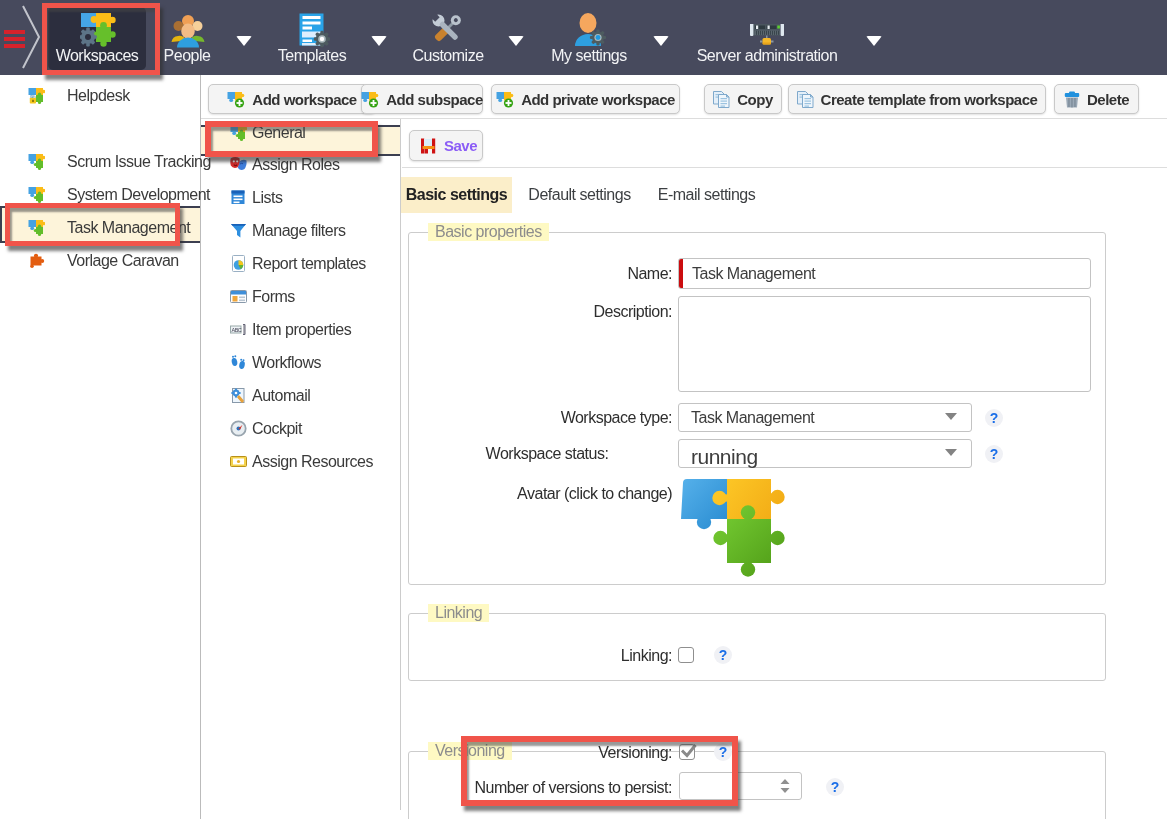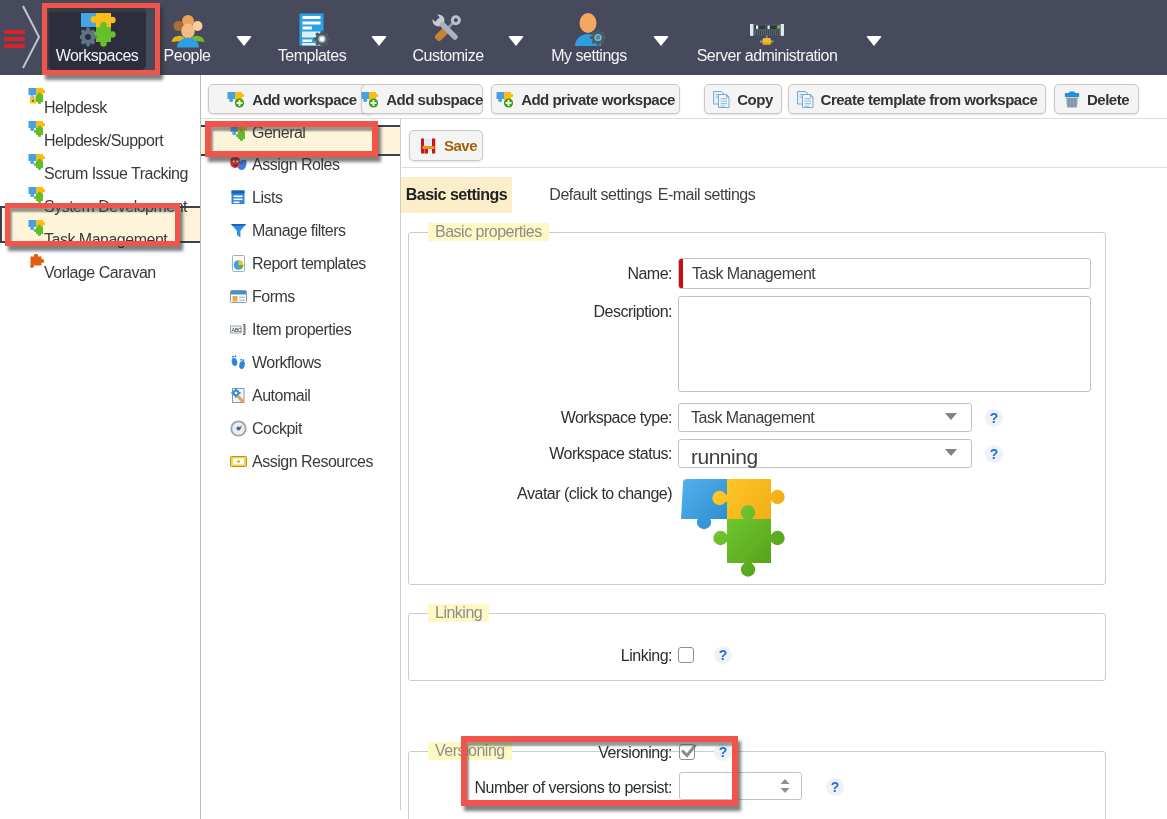--- a/index.html
+++ b/index.html
@@ -7,35 +7,35 @@
 body { font-family:"Liberation Sans",sans-serif; position:relative; background:#fff; overflow:hidden; letter-spacing:-0.5px; }
 .abs { position:absolute; }
 
 #nav { position:absolute; left:0; top:0; width:1167px; height:75px; background:#474a5d; }
 .navtxt { position:absolute; color:#f2f3f5; font-size:16px; white-space:nowrap; transform:translateX(-50%); }
 .navarr { position:absolute; width:0; height:0; border-left:8px solid transparent; border-right:8px solid transparent; border-top:10px solid #fff; border-radius:2px; }
 #wsbtn { position:absolute; left:48px; top:7px; width:98px; height:63px; background:#2c2e3e; border-radius:5px; }
 
 #side1 { position:absolute; left:0; top:75px; width:201px; height:744px; border-right:1px solid #bbb; }
 .s1item { position:absolute; left:0; width:200px; height:33px; line-height:33px; font-size:16px; color:#3a3a3a; }
-.s1item .lbl { position:absolute; left:44px; top:0; white-space:nowrap;margin-top:12px; }
+.s1item .lbl { position:absolute; left:67px; top:0; white-space:nowrap; }
 .s1item svg, .s2item svg { position:absolute; left:28px; top:8px; }
 #tmrow { position:absolute; left:0; top:206px; width:201px; height:37px; background:#fdf4da; border-top:2px solid #3c3f50; border-bottom:2px solid #3c3f50; border-left:2px solid #3c3f50; }
 #side2 { position:absolute; left:201px; top:110px; width:200px; height:700px; border-right:1px solid #ccc; }
 .s2item { position:absolute; left:0; width:199px; height:33px; line-height:33px; font-size:16px; color:#3a3a3a; }
 .s2item .lbl { position:absolute; left:51px; top:0; white-space:nowrap; }
 .s2item svg { left:29px; }
 #genrow { position:absolute; left:201px; top:125px; width:200px; height:31px; background:#fdf4da; border-top:2px solid #3c3f50; border-bottom:2px solid #3c3f50; }
 
 #toolbar { position:absolute; left:201px; top:75px; width:966px; height:44px; background:#fff; border-bottom:1px solid #ddd; }
 .tbtn { position:absolute; top:9px; height:30px; background:#f4f4f4; border:1px solid #c9c9c9; border-radius:5px; font-size:15px; font-weight:bold; color:#333; display:flex; align-items:center; justify-content:center; gap:7px; white-space:nowrap; box-shadow:0 1px 2px rgba(0,0,0,0.12); }
 .tbtn svg, #savebtn svg { flex-shrink:0; }
 
 #content { position:absolute; left:402px; top:119px; width:765px; height:700px; background:#fff; }
-#savebtn { position:absolute; left:409px; top:130px; width:74px; height:31px; background:#f4f4f4; border:1px solid #c9c9c9; border-radius:5px; font-size:15px; font-weight:bold; color:#a16207; display:flex; align-items:center; gap:8px; padding:0 11px; box-shadow:0 1px 2px rgba(0,0,0,0.12); }
+#savebtn { position:absolute; left:409px; top:130px; width:74px; height:31px; background:#f4f4f4; border:1px solid #c9c9c9; border-radius:5px; font-size:15px; font-weight:bold; color:#8b5cf6; display:flex; align-items:center; gap:8px; padding:0 11px; box-shadow:0 1px 2px rgba(0,0,0,0.12); }
 #hline1 { position:absolute; left:402px; top:167px; width:765px; height:1px; background:#ddd; }
 .tab { position:absolute; top:177px; height:36px; line-height:36px; text-align:center; font-size:16px; color:#3c3f42; }
 #tab1 { left:401px; width:111px; background:#fbeec9; font-weight:bold; color:#222; }
 
 .fs { position:absolute; border:1px solid #ccc; border-radius:3px; }
 .fs .legend { position:absolute; top:-10px; left:19px; background:#fef9c3; padding:0 7px; font-size:16px; color:#8d8d8d; }
 .flabel { position:absolute; font-size:16px; color:#2e2e2e; text-align:right; width:250px; white-space:nowrap; }
 .finput { position:absolute; background:#fff; border:1px solid #c3c3c3; border-radius:3px; }
 .help { position:absolute; width:18px; height:18px; border-radius:50%; background:#f0f1f5; color:#1a6ee8; font-size:14px; font-weight:bold; text-align:center; line-height:18px; letter-spacing:0; }
 .caret { position:absolute; width:0; height:0; border-left:6.5px solid transparent; border-right:6.5px solid transparent; border-top:7.5px solid #838383; }
@@ -197,33 +197,20 @@
         <circle cx="15.6" cy="4.5" r="1.7" fill="#fbbc17"></circle>
         <rect x="8" y="8" width="7" height="7" fill="#62bd2a"></rect>
         <circle cx="11.5" cy="7.3" r="1.7" fill="#62bd2a"></circle>
         <circle cx="11.5" cy="15.4" r="1.6" fill="#62bd2a"></circle>
         <path d="M2.6 11.2 a2.4 2.4 0 0 1 4.8 0" fill="none" stroke="#c3ccd4" stroke-width="1.4"></path>
         <rect x="1.8" y="10.8" width="6.2" height="5.7" rx="0.8" fill="#f5c61c"></rect>
         <rect x="4.2" y="12.8" width="1.6" height="2.2" fill="#7a6a10"></rect>
       </svg>
     <span class="lbl">Helpdesk</span>
   </div>
-  <div class="s1item" style="top:36.5px;">
-    <svg width="17" height="17" viewBox="0 0 17 17">
-        <rect x="0.5" y="1" width="7.5" height="7" fill="#45a2e2"></rect>
-        <circle cx="4.2" cy="9.2" r="1.9" fill="#45a2e2"></circle>
-        <rect x="8" y="1" width="7" height="8.5" fill="#fbbc17"></rect>
-        <circle cx="15.6" cy="4.5" r="1.7" fill="#fbbc17"></circle>
-        <rect x="8" y="8" width="7" height="7" fill="#62bd2a"></rect>
-        <circle cx="11.5" cy="7.3" r="1.7" fill="#62bd2a"></circle>
-        <circle cx="11.5" cy="15.4" r="1.6" fill="#62bd2a"></circle>
-        <circle cx="7.4" cy="11.5" r="1.6" fill="#62bd2a"></circle>
-      </svg>
-    <span class="lbl">Helpdesk/Support</span>
-  </div>
   <div class="s1item" style="top:69.5px;">
     <svg width="17" height="17" viewBox="0 0 17 17">
         <rect x="0.5" y="1" width="7.5" height="7" fill="#45a2e2"></rect>
         <circle cx="4.2" cy="9.2" r="1.9" fill="#45a2e2"></circle>
         <rect x="8" y="1" width="7" height="8.5" fill="#fbbc17"></rect>
         <circle cx="15.6" cy="4.5" r="1.7" fill="#fbbc17"></circle>
         <rect x="8" y="8" width="7" height="7" fill="#62bd2a"></rect>
         <circle cx="11.5" cy="7.3" r="1.7" fill="#62bd2a"></circle>
         <circle cx="11.5" cy="15.4" r="1.6" fill="#62bd2a"></circle>
         <circle cx="7.4" cy="11.5" r="1.6" fill="#62bd2a"></circle>
@@ -475,38 +462,38 @@
       <rect x="0" y="0.5" width="3.2" height="15" fill="#cf1313"></rect>
       <rect x="11" y="0.5" width="3.2" height="15" fill="#cf1313"></rect>
       <rect x="3" y="1" width="8" height="7.5" fill="#d8ecf8"></rect>
       <rect x="1.5" y="8" width="12" height="3" fill="#f59116"></rect>
       <rect x="3.5" y="11" width="3.5" height="4.5" fill="#cf1313"></rect>
     </svg>
   <span>Save</span>
 </div>
 <div id="hline1"></div>
 <div class="tab" id="tab1">Basic settings</div>
-<div class="tab" style="left:512px;width:135px;margin-left:21px;">Default settings</div>
+<div class="tab" style="left:512px;width:135px;">Default settings</div>
 <div class="tab" style="left:647px;width:119px;">E-mail settings</div>
 
 <div class="fs" style="left:408px;top:232px;width:698px;height:353px;">
   <span class="legend">Basic properties</span>
 </div>
 <div class="flabel" style="left:422px;top:265px;">Name:</div>
 <div class="finput" style="left:678px;top:258px;width:413px;height:31px;"></div>
 <div class="abs" style="left:679px;top:259px;width:4px;height:29px;background:#cb0c0f;border-radius:2px 0 0 2px;"></div>
 <div class="abs" style="left:692px;top:265px;font-size:16px;color:#3d3d3d;">Task Management</div>
 <div class="flabel" style="left:422px;top:303px;">Description:</div>
 <div class="finput" style="left:678px;top:296px;width:413px;height:96px;"></div>
 <div class="flabel" style="left:422px;top:409px;">Workspace type:</div>
 <div class="finput" style="left:678px;top:403px;width:294px;height:29px;"></div>
 <div class="abs" style="left:691px;top:409px;font-size:16px;color:#3d3d3d;">Task Management</div>
 <div class="caret" style="left:945px;top:413px;"></div>
 <div class="help" style="left:985px;top:409px;">?</div>
-<div class="flabel" style="left:422px;top:445px;">Workspace status:</div>
+<div class="flabel" style="left:422px;top:445px;text-align:center;">Workspace status:</div>
 <div class="finput" style="left:678px;top:439px;width:294px;height:29px;"></div>
 <div class="abs" style="left:691px;top:445px;font-size:21px;color:#3d3d3d;">running</div>
 <div class="caret" style="left:945px;top:449px;"></div>
 <div class="help" style="left:985px;top:445px;">?</div>
 <div class="flabel" style="left:422px;top:485px;">Avatar (click to change)</div>
 
 <svg class="abs" style="left:681px;top:477px;" width="106" height="101" viewBox="0 0 106 101">
   <defs>
     <linearGradient id="gb" gradientUnits="userSpaceOnUse" x1="2" y1="2" x2="46" y2="42">
         <stop offset="0" stop-color="#55b0ea"></stop>

